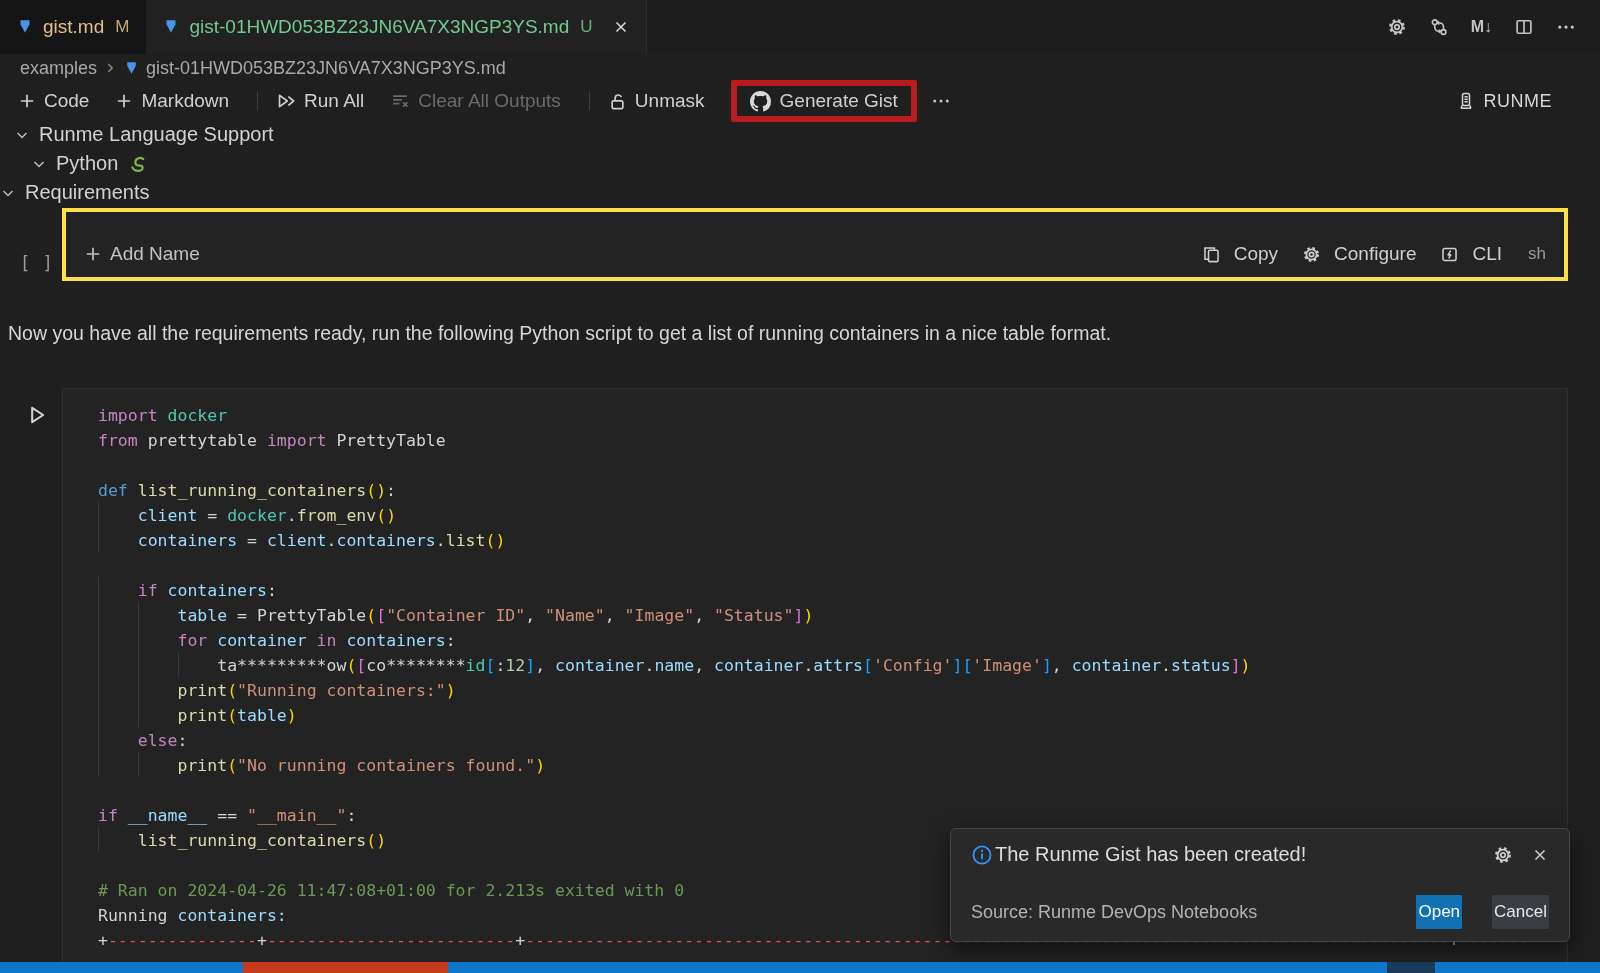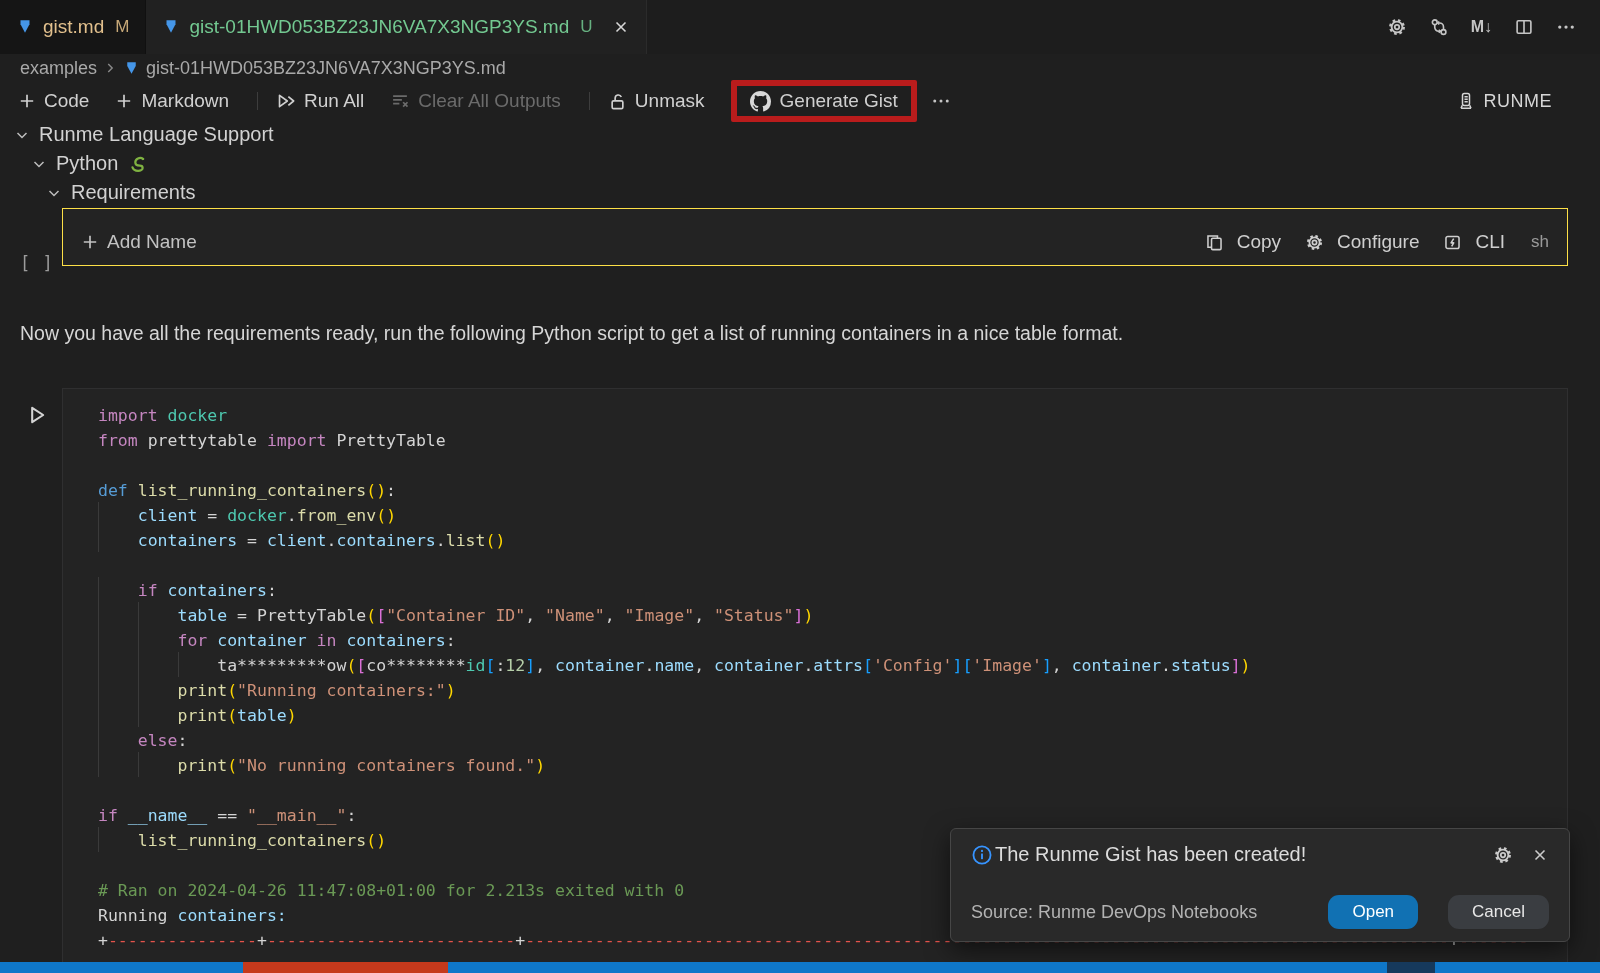--- a/index.html
+++ b/index.html
@@ -37,35 +37,35 @@
   .tb-item { display:flex; align-items:center; gap:8px; margin-right:26px; cursor:pointer; white-space:nowrap; }
   .tb-item.disabled { color:#6b6b6b; cursor:default; }
   .tb-divider { width:1px; height:18px; background:#3d3d3d; margin:0 18px 0 2px; }
   .gist-box { display:flex; align-items:center; gap:9px; border:6px solid #b91c1c; border-radius:2px;
               padding:4px 13px; margin-right:14px; cursor:pointer; white-space:nowrap; }
   .kernel { margin-left:auto; display:flex; align-items:center; gap:8px; font-size:18px;
             letter-spacing:.5px; color:#d6d6d6; cursor:pointer; }
 
   
   .outline-row { height:29px; display:flex; align-items:center; gap:9px; font-size:20px; color:#d2d2d2; cursor:pointer; }
-  .lvl0 { padding-left:14px; } .lvl1 { padding-left:31px; } .lvl2 { padding-left:46px; }
-
-  
-  .cell1 { position:absolute; left:62px; top:208px; width:1506px; height:58px;
-           background:#232323; border:1px solid #fde047; display:flex; align-items:flex-end; }
+  .lvl0 { padding-left:14px; } .lvl1 { padding-left:31px; } .lvl2 { }
+
+  
+  .cell1 { position:absolute; left:62px; top:208px; width:1506px; height:73px;
+           background:#232323; border:4px solid #fde047; display:flex; align-items:flex-end; }
   .cell1-row { width:100%; height:46px; display:flex; align-items:center; padding:0 18px; font-size:19px; color:#c2c2c2; }
   .add-name { display:flex; align-items:center; gap:8px; cursor:pointer; }
   .cell-actions { margin-left:auto; display:flex; align-items:center; gap:10px; color:#cfcfcf; }
   .cell-action { display:flex; align-items:center; gap:13px; cursor:pointer; margin-left:14px; }
   .lang-label { color:#9a9a9a; font-size:17px; margin-left:16px; }
   .exec-indicator { position:absolute; left:20px; top:253px; font-family:"DejaVu Sans Mono",monospace;
                     font-size:17px; color:#9c9c9c; letter-spacing:1px; }
 
   
-  .md-text { position:absolute; left:20px; top:322px; font-size:19.5px; color:#d6d6d6; margin:0; }
+  .md-text { position:absolute; left:8px; top:322px; font-size:19.5px; color:#d6d6d6; margin:0; }
 
   
   .run-btn { position:absolute; left:26px; top:404px; cursor:pointer; }
   .code-cell { position:absolute; left:62px; top:388px; width:1506px; height:585px;
                background:#232323; border:1px solid #2f2f30; border-bottom:none; overflow:hidden; }
   .code-lines { padding:14px 0 0 35px; font-family:"DejaVu Sans Mono",monospace;
                 font-size:16.5px; line-height:25px; white-space:pre; }
   .code-line { min-height:25px; }
   .tok-kw  { color:#C586C0; } .tok-def { color:#569CD6; } .tok-fn  { color:#DCDCAA; }
   .tok-var { color:#9CDCFE; } .tok-mod { color:#4EC9B0; } .tok-str { color:#CE9178; }
@@ -77,21 +77,21 @@
 
   
   .toast { position:absolute; right:30px; top:828px; width:620px; height:114px; z-index:6;
            background:#292929; border:1px solid #464646; border-radius:6px;
            box-shadow:0 8px 24px rgba(0,0,0,.55); padding:14px 20px 12px;
            display:flex; flex-direction:column; justify-content:space-between; }
   .toast-row { display:flex; align-items:center; gap:2px; }
   .toast-msg { font-size:20px; color:#dcdcdc; }
   .toast-sp { margin-left:auto; display:flex; align-items:center; gap:18px; }
   .toast-src { font-size:18px; color:#b3b3b3; }
-  .btn { font-size:17px; border:none; border-radius:11px; padding:7px 24px; cursor:pointer;
+  .btn { font-size:17px; border:none; border-radius:1px; padding:7px 2px; cursor:pointer;
          font-family:"Liberation Sans",sans-serif; }
   .btn-primary { background:#1171b3; color:#ffffff; }
   .btn-secondary { background:#3a3d41; color:#e8e8e8; margin-left:12px; }
 
   
   .bottom-bar { position:absolute; left:0; bottom:0; width:1600px; height:11px; display:flex; z-index:10; }
   .bar-seg { height:100%; }
 </style>
 </head>
 <body>

